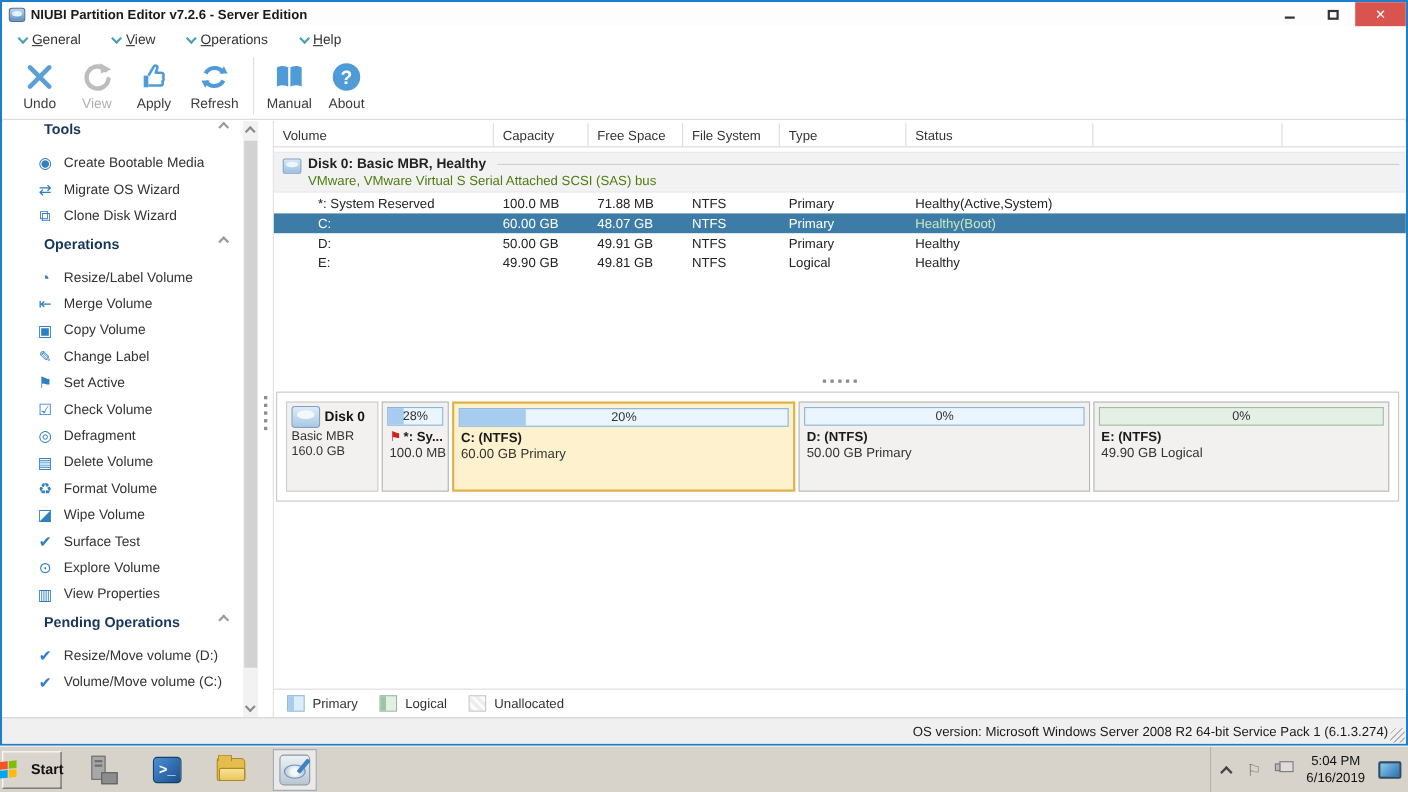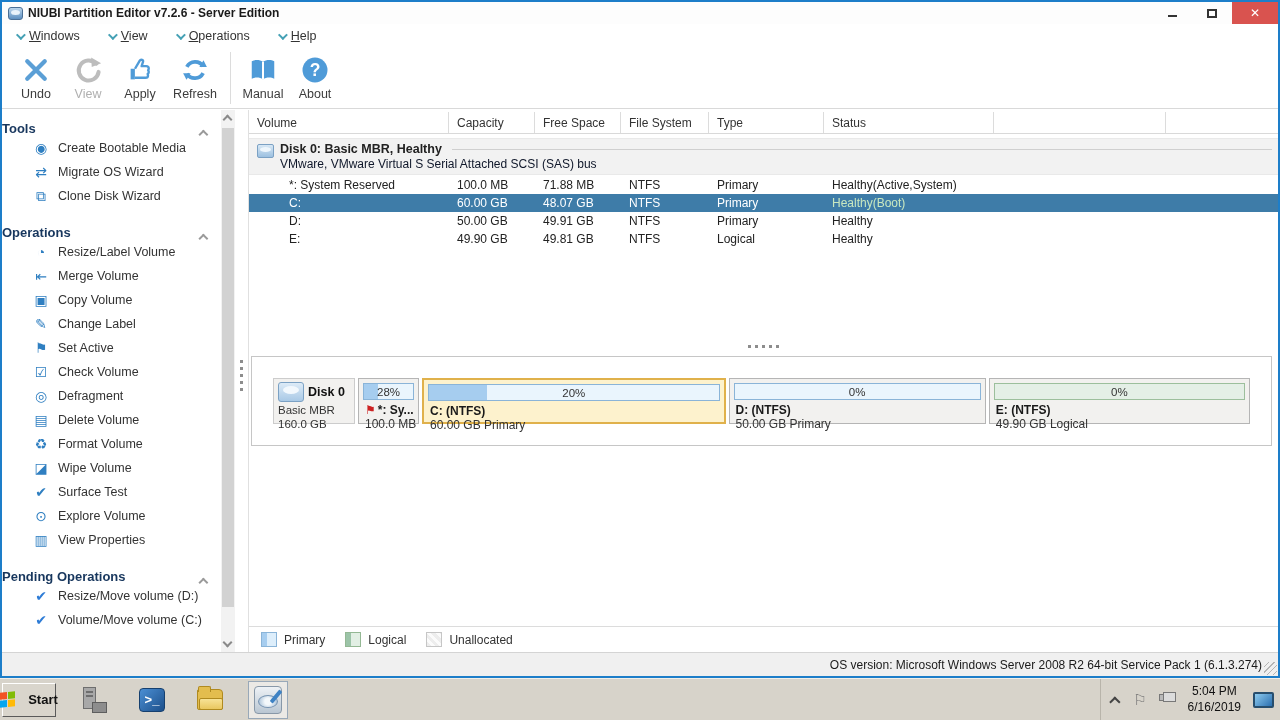--- a/index.html
+++ b/index.html
@@ -41,21 +41,21 @@
              border-bottom:1px solid #d9d9d9; display:flex; align-items:center; padding-left:8px; }
   .tb-btn { width:52px; height:54px; display:flex; flex-direction:column; align-items:center;
             justify-content:center; gap:2px; cursor:default; }
   .tb-btn svg { width:30px; height:30px; }
   .tb-label { font-size:12.5px; color:#3c3c3c; }
   .tb-btn.disabled .tb-label { color:#b0b0b0; }
   .tb-sep { width:1px; height:52px; background:#dcdcdc; margin:0 6px; }
 
   
   .sidebar { position:absolute; left:0; top:108px; width:233px; bottom:24px; background:#fff; overflow:hidden; }
-  .sb-header { display:flex; align-items:flex-end; height:26px; margin-top:6px; }
+  .sb-header { display:flex; align-items:flex-start; height:26px; padding-left:38px; margin-top:6px; }
   .sb-title { font-size:13px; font-weight:bold; color:#17365d; }
   .caret-up { width:7px; height:7px; border-left:2px solid #9a9a9a; border-top:2px solid #9a9a9a;
               transform:rotate(45deg) translateY(3px); margin-left:auto; margin-right:26px; }
   .sb-item { display:flex; align-items:center; height:24px; padding-left:30px; cursor:default; }
   .sb-ic { width:18px; font-size:14px; color:#2f7fc1; text-align:center; margin-right:8px; }
   .sb-label { font-size:12.5px; color:#333; }
   .sb-pending .sb-ic { color:#2e7cd6; font-weight:bold; }
   .sb-scroll { position:absolute; right:0; top:0; bottom:0; width:14px; background:#f2f2f2; }
   .sb-scroll .arr { position:absolute; left:3px; width:7px; height:7px; border-right:2px solid #8a8a8a; border-bottom:2px solid #8a8a8a; }
   .sb-scroll .arr.up { top:6px; transform:rotate(-135deg); }
@@ -81,36 +81,36 @@
                border-top:1px solid #e9e9e9; border-bottom:1px solid #e9e9e9;
                display:flex; align-items:flex-start; padding:3px 0 0 8px; }
   .mini-disk { width:17px; height:14px; border-radius:2px; margin:2px 6px 0 0;
                background:linear-gradient(180deg,#d8e8f5,#9cc0e0); border:1px solid #7ba1c4; position:relative; }
   .mini-disk:before { content:""; position:absolute; left:2px; top:2px; width:11px; height:5px;
                border-radius:50%; background:#eef6fc; }
   .group-content { flex:1; display:flex; flex-direction:column; }
   .group-title-row { display:flex; align-items:center; }
   .group-title { font-size:12.5px; font-weight:bold; color:#222; white-space:nowrap; }
   .group-line { flex:1; height:1px; background:#cfcfcf; margin:0 6px 0 10px; }
-  .group-sub { font-size:12px; color:#0f172a; margin-top:1px; }
+  .group-sub { font-size:12px; color:#4d7c0f; margin-top:1px; }
 
   .rows { position:absolute; left:0; right:0; top:66px; }
   .vrow { display:flex; height:18px; align-items:center; font-size:12px; color:#222; cursor:default; }
   .vrow .cell { padding-left:8px; overflow:hidden; white-space:nowrap; }
   .vrow .c-vol { padding-left:40px; }
   .vrow.selected { background:#3e7ca8; color:#fff; }
   .vrow.selected .c-status { color:#c9e8c0; }
 
   .hsplit { position:absolute; left:0; right:0; top:230px; height:12px; display:flex;
             align-items:center; justify-content:center; }
   .hdots { display:flex; gap:4px; }
 
   
-  .disk-panel { position:absolute; left:2px; right:6px; top:246px; height:90px;
-                border:1px solid #c6c6c6; background:#fff; padding:21px; display:flex; gap:3px; }
+  .disk-panel { position:absolute; left:2px; right:6px; top:246px; height:100px;
+                border:1px solid #c6c6c6; background:#fff; padding:8px; display:flex; gap:3px; }
   .dinfo { width:85px; border:1px solid #cccccc; background:#f2f1ef; padding:3px 4px; font-size:11.5px; color:#333; }
   .dinfo-top { display:flex; align-items:center; gap:4px; }
   .dinfo-icon { width:26px; height:20px; border-radius:3px; background:linear-gradient(180deg,#ddebf7,#a9c9e6);
                 border:1px solid #7ba1c4; position:relative; }
   .dinfo-icon:before { content:""; position:absolute; left:4px; top:3px; width:16px; height:8px;
                 border-radius:50%; background:#f2f8fd; }
   .dinfo-name { font-size:12.5px; font-weight:bold; color:#111; }
   .dinfo div.ln { margin-top:2px; }
   .block { border:1px solid #b5b5b5; background:#f2f1ef; position:relative; cursor:default; }
   .block.selected { border:2px solid #e0b14b; background:#fdf2cd; }
@@ -207,21 +207,21 @@
           </div>
         <div class="win-btn close">
             <span class="glyph-close">✕</span>
           </div>
       </div>
     </div>
 
     <div class="menubar">
       <div class="menu-item">
         <span class="chev-down"></span>
-        <span class="menu-label">Windows</span>
+        <span class="menu-label">General</span>
       </div>
       <div class="menu-item">
         <span class="chev-down"></span>
         <span class="menu-label">View</span>
       </div>
       <div class="menu-item">
         <span class="chev-down"></span>
         <span class="menu-label">Operations</span>
       </div>
       <div class="menu-item">

